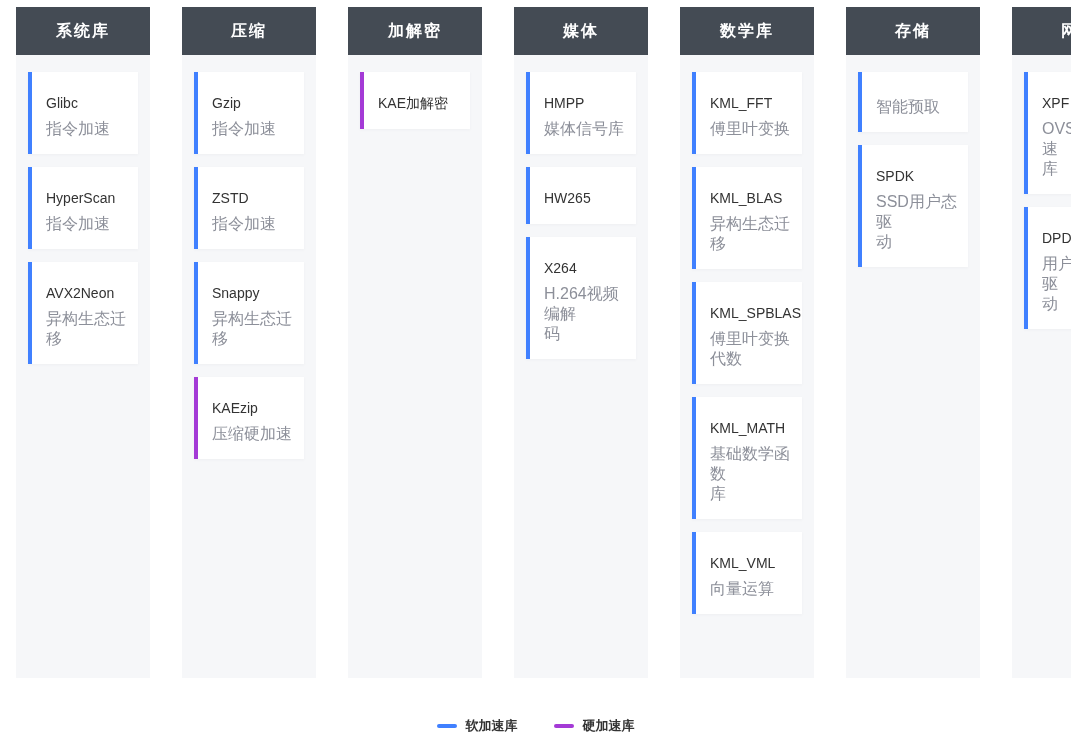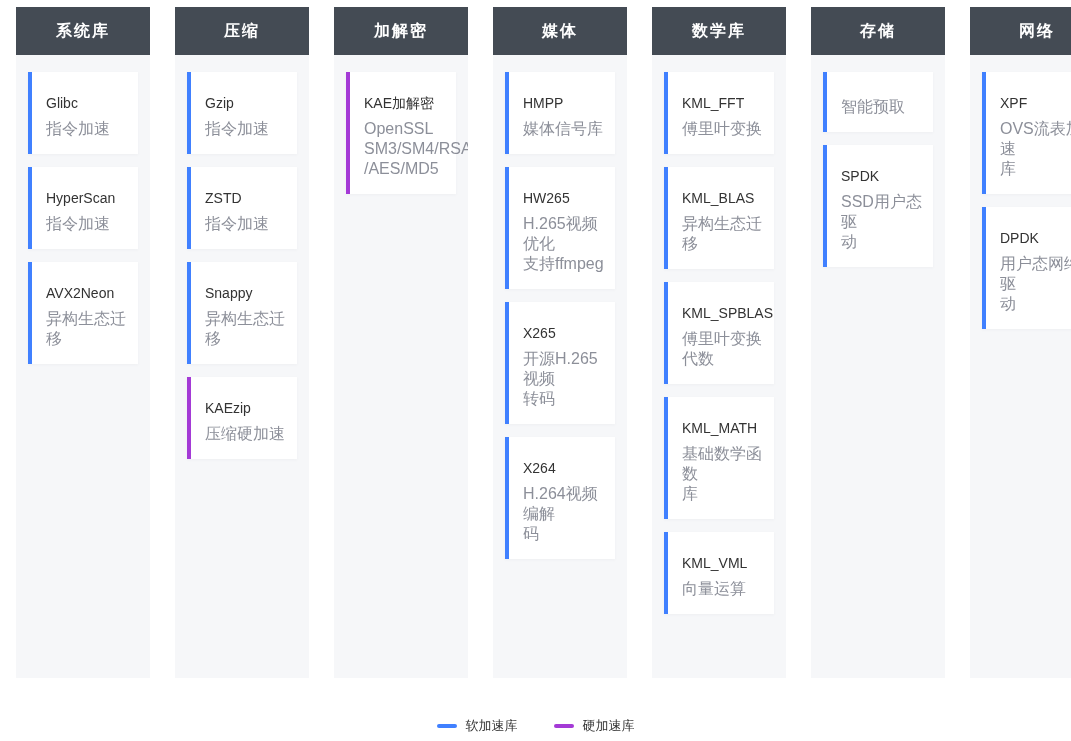--- a/index.html
+++ b/index.html
@@ -5,21 +5,21 @@
   * { margin: 0; padding: 0; box-sizing: border-box; }
   html, body { background: #ffffff; }
   body {
     width: 1071px;
     height: 741px;
     font-family: "Liberation Sans", "DejaVu Sans", sans-serif;
     overflow: hidden;
   }
   .columns {
     display: flex;
-    gap: 25px;
+    gap: 32px;
     padding: 7px 0 0 16px;
   }
   .column {
     width: 134px;
     height: 671px;
     display: flex;
     flex-direction: column;
     flex: 0 0 auto;
   }
   .col-header {
@@ -64,20 +64,21 @@
     line-height: 20px;
     color: var(--desc-text, #8c8f99);
     white-space: pre-line;
   }
   .legend {
     margin-top: 39px;
     display: flex;
     justify-content: center;
     align-items: center;
     gap: 36px;
+    font-weight: bold;
   }
   .legend-item {
     display: flex;
     align-items: center;
     gap: 9px;
     font-size: 13px;
     color: #333333;
   }
   .dash {
     display: inline-block;
@@ -131,43 +132,33 @@
         <div class="card-desc">压缩硬加速</div>
       </div>
     </div>
   </section>
 
   <section class="column">
     <header class="col-header">加解密</header>
     <div class="col-body">
       <div class="card" data-type="hardware">
         <div class="card-title">KAE加解密</div>
-        <div class="card-desc">OpenSSL
-SM3/SM4/RSA
-/AES/MD5</div>
       </div>
     </div>
   </section>
 
   <section class="column">
     <header class="col-header">媒体</header>
     <div class="col-body">
       <div class="card" data-type="software">
         <div class="card-title">HMPP</div>
         <div class="card-desc">媒体信号库</div>
       </div>
       <div class="card" data-type="software">
         <div class="card-title">HW265</div>
-        <div class="card-desc">H.265视频优化
-支持ffmpeg</div>
-      </div>
-      <div class="card" data-type="software">
-        <div class="card-title">X265</div>
-        <div class="card-desc">开源H.265视频
-转码</div>
       </div>
       <div class="card" data-type="software">
         <div class="card-title">X264</div>
         <div class="card-desc">H.264视频编解
 码</div>
       </div>
     </div>
   </section>
 
   <section class="column">

